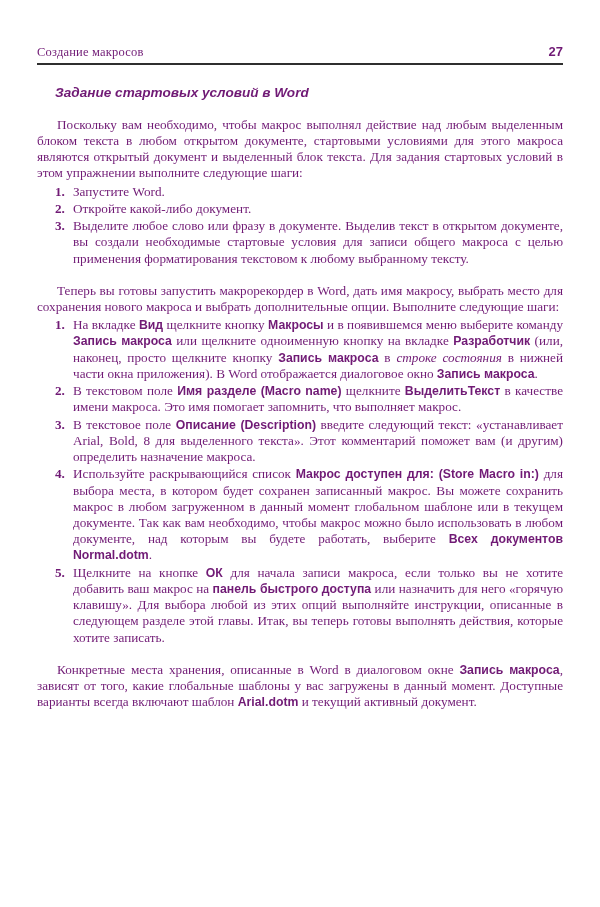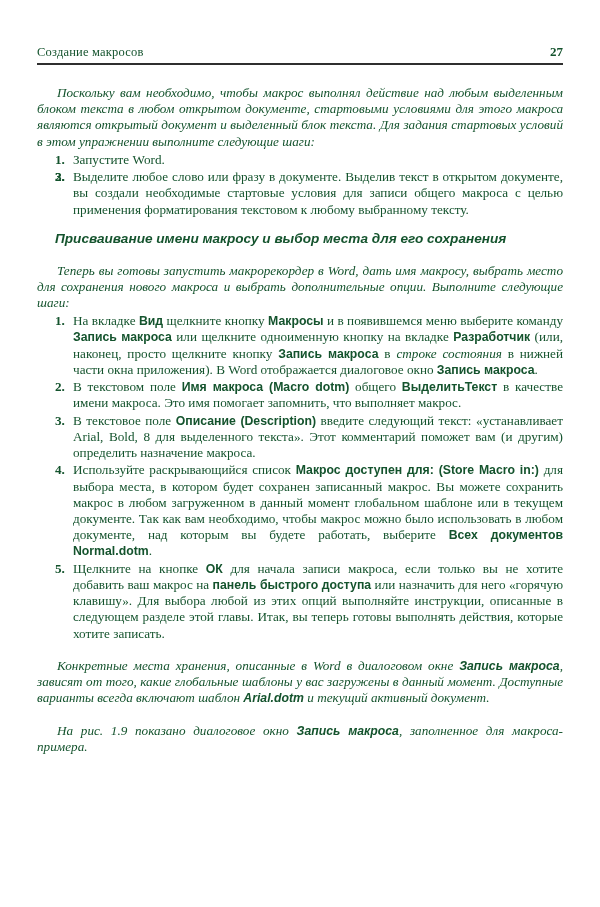--- a/index.html
+++ b/index.html
@@ -6,38 +6,38 @@
     margin: 0;
     padding: 0;
     background: #ffffff;
   }
   .page {
     position: relative;
     width: 600px;
     height: 907px;
     background: #ffffff;
     font-family: "Liberation Serif", serif;
-    color: #14532d;
+    color: #701a75;
     overflow: hidden;
     box-sizing: border-box;
   }
   .header {
     display: flex;
     justify-content: space-between;
     align-items: baseline;
     margin: 44px 37px 0 37px;
     padding-bottom: 3px;
     border-bottom: 2px solid #2f2f2f;
   }
   .header-title {
     font-size: 12.5px;
     letter-spacing: 0.2px;
   }
   .page-number {
-    font-family: Liberation Serif, serif;
+    font-family: Liberation Sans, sans-serif;
     font-weight: bold;
     font-size: 13px;
   }
   .content {
     margin: 20px 37px 0 37px;
     font-size: 13.2px;
     line-height: 1.23;
     text-align: justify;
   }
   .heading {
@@ -45,21 +45,20 @@
     font-style: italic;
     font-weight: bold;
     font-size: 13.6px;
     margin: 13px 0 6px 18px;
     text-align: left;
     line-height: 1.15;
   }
   .para {
     margin: 16px 0 2px 0;
     text-indent: 20px;
-    font-style: italic;
   }
   .list {
     margin: 2px 0 3px 18px;
   }
   .list-item {
     position: relative;
     padding-left: 18px;
     margin: 0 0 1px 0;
   }
   .num {
@@ -79,31 +78,30 @@
 </style>
 </head>
 <body>
 
 <div class="page">
   <div class="header">
     <span class="header-title">Создание макросов</span>
     <span class="page-number">27</span>
   </div>
   <div class="content">
+      <div class="heading"><span>Задание стартовых условий в Word</span></div>
       <p class="para"><span>Поскольку вам необходимо, чтобы макрос выполнял действие над любым выделенным блоком текста в любом открытом документе, стартовыми условиями для этого макроса являются открытый документ и выделенный блок текста. Для задания стартовых условий в этом упражнении выполните следующие шаги:</span></p>
       <div class="list">
         <div class="list-item"><span class="num">1.</span><span><span>Запустите Word.</span></span></div>
-        <div class="list-item"><span class="num">2.</span></div>
+        <div class="list-item"><span class="num">2.</span><span><span>Откройте какой-либо документ.</span></span></div>
         <div class="list-item"><span class="num">3.</span><span><span>Выделите любое слово или фразу в документе. Выделив текст в открытом документе, вы создали необходимые стартовые условия для записи общего макроса с целью применения форматирования текстовом к любому выбранному тексту.</span></span></div>
       </div>
-      <div class="heading"><span>Присваивание имени макросу и выбор места для его сохранения</span></div>
       <p class="para"><span>Теперь вы готовы запустить макрорекордер в Word, дать имя макросу, выбрать место для сохранения нового макроса и выбрать дополнительные опции. Выполните следующие шаги:</span></p>
       <div class="list">
         <div class="list-item"><span class="num">1.</span><span><span>На вкладке </span><span class="rb">Вид</span><span> щелкните кнопку </span><span class="rb">Макросы</span><span> и в появившемся меню выберите команду </span><span class="rb">Запись макроса</span><span> или щелкните одноименную кнопку на вкладке </span><span class="rb">Разработчик</span><span> (или, наконец, просто щелкните кнопку </span><span class="rb">Запись макроса</span><span> в </span><span class="ri">строке состояния</span><span> в нижней части окна приложения). В Word отображается диалоговое окно </span><span class="rb">Запись макроса</span><span>.</span></span></div>
-        <div class="list-item"><span class="num">2.</span><span><span>В текстовом поле </span><span class="rb">Имя макроса (Macro dotm)</span><span> общего </span><span class="rb">ВыделитьТекст</span><span> в качестве имени макроса. Это имя помогает запомнить, что выполняет макрос.</span></span></div>
+        <div class="list-item"><span class="num">2.</span><span><span>В текстовом поле </span><span class="rb">Имя разделе (Macro name)</span><span> щелкните </span><span class="rb">ВыделитьТекст</span><span> в качестве имени макроса. Это имя помогает запомнить, что выполняет макрос.</span></span></div>
         <div class="list-item"><span class="num">3.</span><span><span>В текстовое поле </span><span class="rb">Описание (Description)</span><span> введите следующий текст: «устанавливает Arial, Bold, 8 для выделенного текста». Этот комментарий поможет вам (и другим) определить назначение макроса.</span></span></div>
         <div class="list-item"><span class="num">4.</span><span><span>Используйте раскрывающийся список </span><span class="rb">Макрос доступен для: (Store Macro in:)</span><span> для выбора места, в котором будет сохранен записанный макрос. Вы можете сохранить макрос в любом загруженном в данный момент глобальном шаблоне или в текущем документе. Так как вам необходимо, чтобы макрос можно было использовать в любом документе, над которым вы будете работать, выберите </span><span class="rb">Всех документов Normal.dotm</span><span>.</span></span></div>
         <div class="list-item"><span class="num">5.</span><span><span>Щелкните на кнопке </span><span class="rb">ОК</span><span> для начала записи макроса, если только вы не хотите добавить ваш макрос на </span><span class="rb">панель быстрого доступа</span><span> или назначить для него «горячую клавишу». Для выбора любой из этих опций выполняйте инструкции, описанные в следующем разделе этой главы. Итак, вы теперь готовы выполнять действия, которые хотите записать.</span></span></div>
       </div>
       <p class="para"><span>Конкретные места хранения, описанные в Word в диалоговом окне </span><span class="rb">Запись макроса</span><span>, зависят от того, какие глобальные шаблоны у вас загружены в данный момент. Доступные варианты всегда включают шаблон </span><span class="rb">Arial.dotm</span><span> и текущий активный документ.</span></p>
-      <p class="para"><span>На рис. 1.9 показано диалоговое окно </span><span class="rb">Запись макроса</span><span>, заполненное для макроса-примера.</span></p>
     </div>
 </div>
 
 </body></html>

